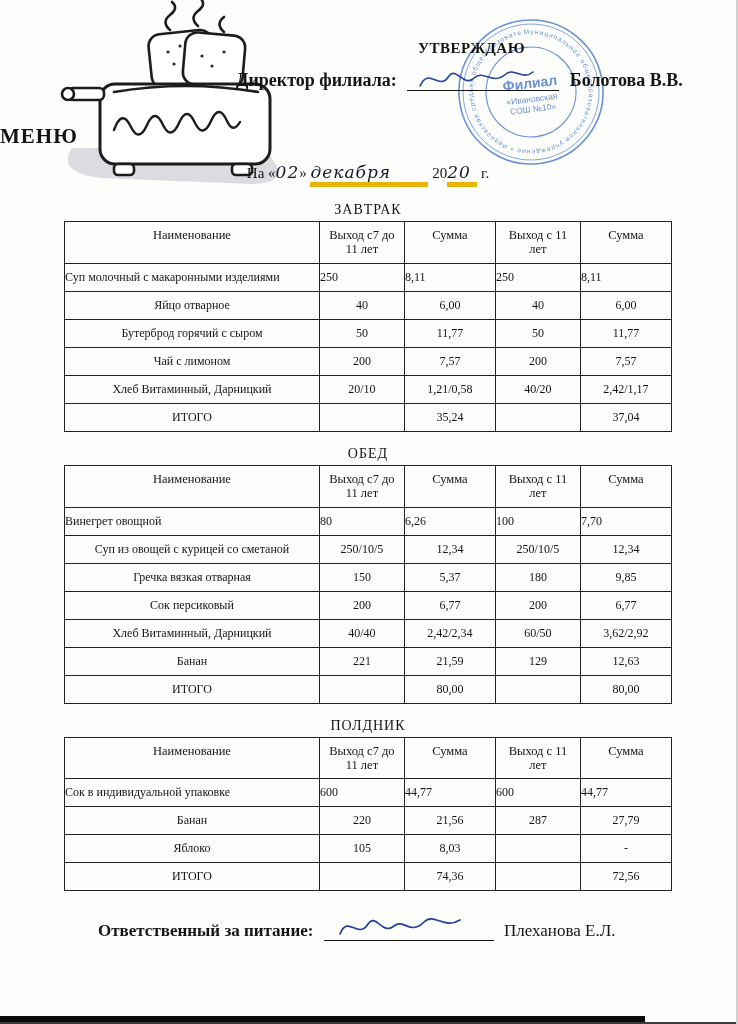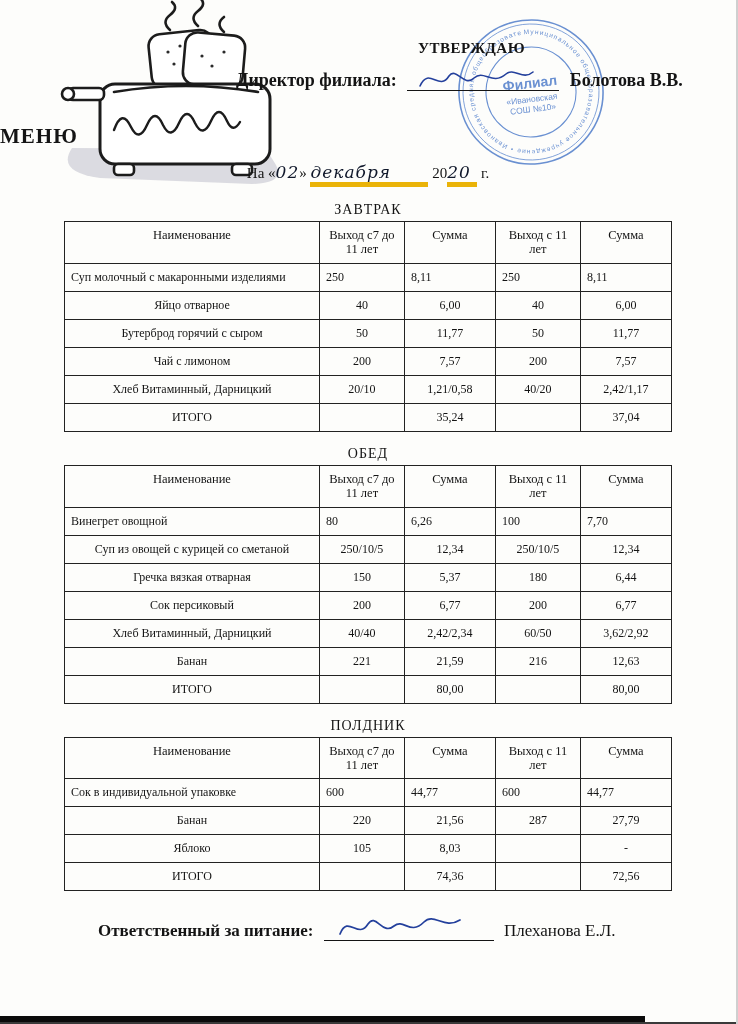--- a/index.html
+++ b/index.html
@@ -54,21 +54,21 @@
   .menu-table th, .menu-table td {
     border:1px solid #222; padding:6px 4px;
     text-align:center; vertical-align:top;
   }
   .menu-table th { font-weight:normal; font-size:12.5px; line-height:1.15; }
   .menu-table col.c0 { width:42%; }
   .menu-table col.c1 { width:14%; }
   .menu-table col.c2 { width:15%; }
   .menu-table col.c3 { width:14%; }
   .menu-table col.c4 { width:15%; }
-  .menu-table tbody tr:first-child td { text-align:left; padding-left:6px; }
+  .menu-table tbody tr:first-child td { text-align:left; padding-left:0; }
   .menu-table tbody tr.total td { }
 
   
   .footer { margin:30px 0 0 98px; font-size:17px; white-space:nowrap; }
   .footer .label { font-weight:bold; }
   .footer .sig-gap { width:170px; height:20px; }
 
   .scan-bar { position:absolute; bottom:2px; left:0; width:645px; height:6px; background:#0b0b0b; }
   .scan-line { position:absolute; bottom:0; left:0; width:100%; height:2px; background:#3a3a3a; }
 
@@ -244,41 +244,41 @@
             <td>250/10/5</td>
             <td>12,34</td>
             <td>250/10/5</td>
             <td>12,34</td>
           </tr>
           <tr>
             <td>Гречка вязкая отварная</td>
             <td>150</td>
             <td>5,37</td>
             <td>180</td>
-            <td>6,44</td>
+            <td>9,85</td>
           </tr>
           <tr>
             <td>Сок персиковый</td>
             <td>200</td>
             <td>6,77</td>
             <td>200</td>
             <td>6,77</td>
           </tr>
           <tr>
             <td>Хлеб Витаминный, Дарницкий</td>
             <td>40/40</td>
             <td>2,42/2,34</td>
             <td>60/50</td>
             <td>3,62/2,92</td>
           </tr>
           <tr>
             <td>Банан</td>
             <td>221</td>
             <td>21,59</td>
-            <td>216</td>
+            <td>129</td>
             <td>12,63</td>
           </tr>
           <tr class="total">
             <td>ИТОГО</td>
             <td></td>
             <td>80,00</td>
             <td></td>
             <td>80,00</td>
           </tr>
         </tbody>

